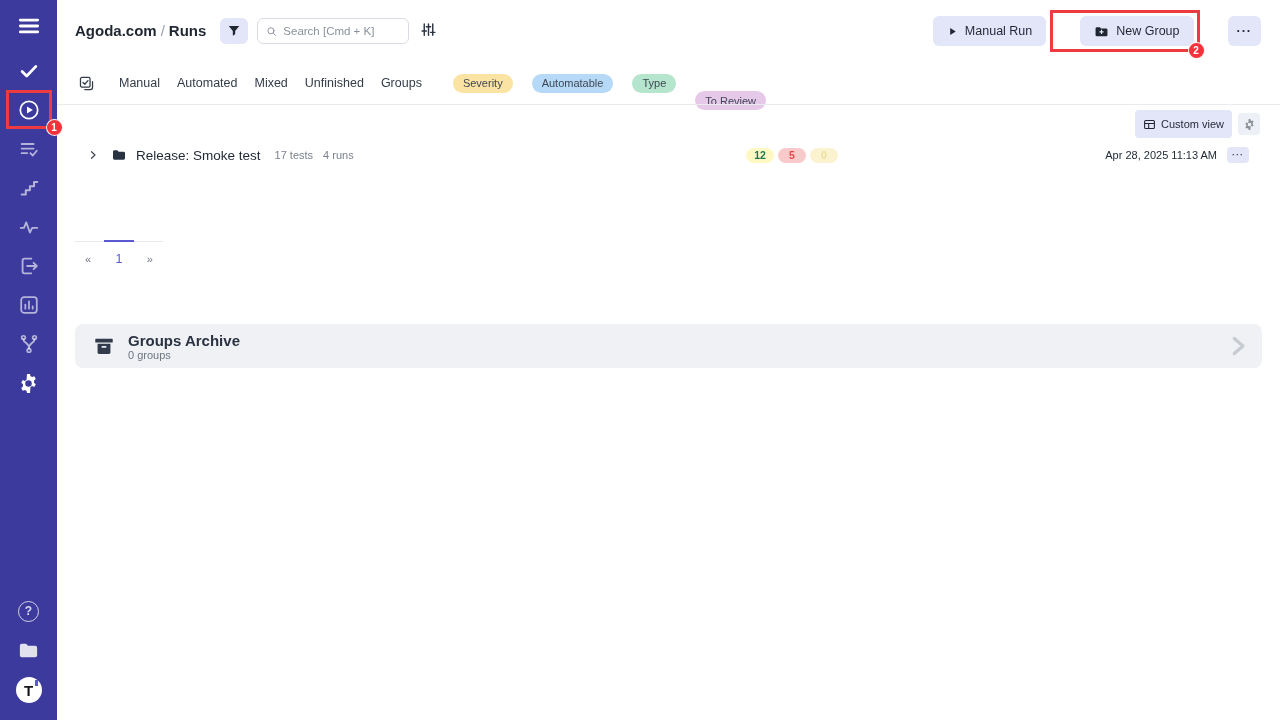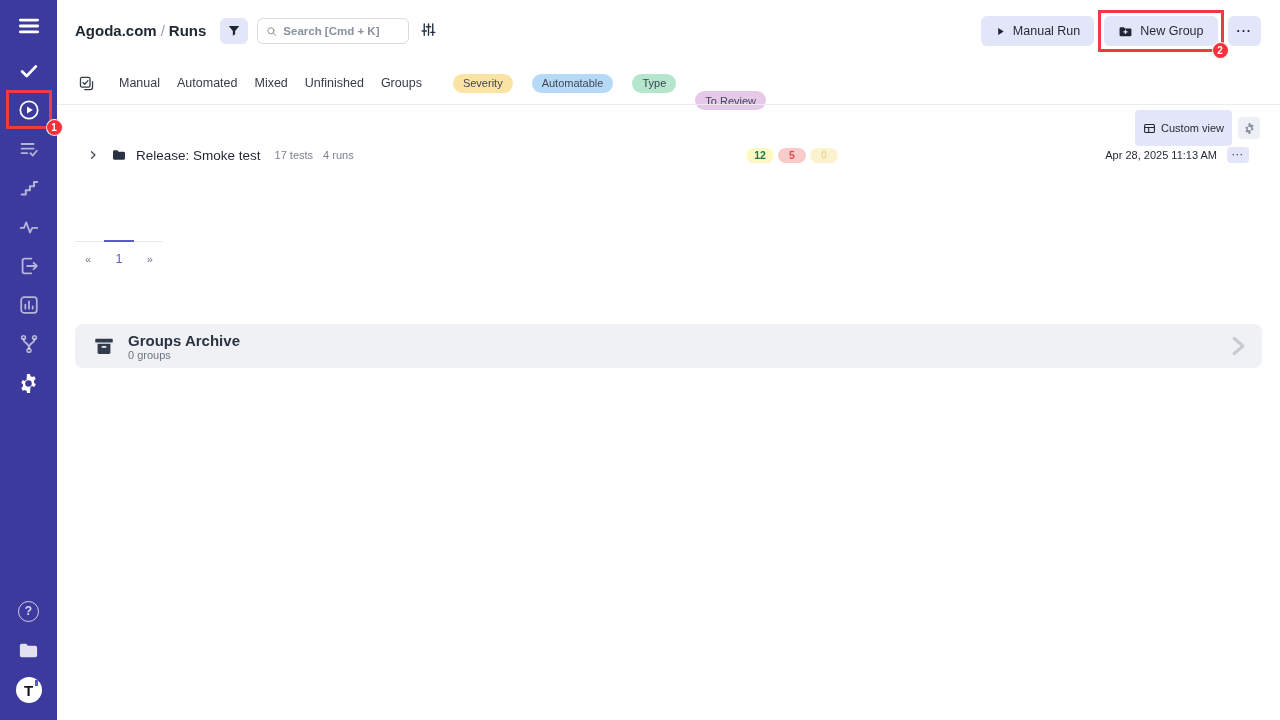--- a/index.html
+++ b/index.html
@@ -34,46 +34,46 @@
   .main { position:absolute; left:57px; top:0; right:0; bottom:0; background:#fff; }
 
   
   .breadcrumb { position:absolute; left:18px; top:22px; font-size:15px; font-weight:bold; }
   .breadcrumb .sep { color:#9aa1ab; font-weight:normal; padding:0 4px; }
   .filter-btn { position:absolute; left:163px; top:18px; width:28px; height:26px; border-radius:6px;
     background:#e3e6f8; display:flex; align-items:center; justify-content:center; color:#1f2733; cursor:pointer; }
   .search-box { position:absolute; left:200px; top:18px; width:152px; height:26px; border:1px solid #d9dce3;
     border-radius:6px; background:#fff; display:flex; align-items:center; padding:0 8px; gap:6px; }
   .search-box input { border:0; outline:0; width:100%; font-size:11.5px; color:#3f4754;
-    font-family:"Liberation Sans",sans-serif; background:transparent;font-weight:bold; }
+    font-family:"Liberation Sans",sans-serif; background:transparent; }
   .search-box input::placeholder { color:#8a919c; }
   .sliders-btn { position:absolute; left:363px; top:21px; color:#2a3342; cursor:pointer; }
 
   .header-right { position:absolute; right:19px; top:16px; display:flex; gap:10px; align-items:center; }
   .btn { height:30px; border-radius:6px; background:#e3e6f8; color:#1f2733; font-size:12.5px; font-weight:500;
-    display:flex; align-items:center; justify-content:center; gap:7px; padding:0 14px; cursor:pointer; white-space:nowrap; }
+    display:flex; align-items:center; justify-content:center; gap:7px; padding:0 14px; cursor:pointer; white-space:nowrap;margin-left:24px; }
   .btn-dots { padding:0 9px; font-weight:bold; letter-spacing:1px; }
   .ng-wrap { position:relative; }
   .anno-box-2 { position:absolute; left:-6px; top:-6px; right:-6px; bottom:-6px;
     border:3px solid #ee3b41; pointer-events:none; z-index:8; }
   .badge-2 { right:-11px; bottom:-13px; }
 
   
   .tabs-row { position:absolute; top:70px; left:21px; right:0; height:26px; display:flex; align-items:center; }
   .selectall { color:#333c49; margin-right:24px; cursor:pointer; display:flex; }
   .tab { font-size:12.5px; font-weight:500; color:#333c49; margin-right:17px; cursor:pointer; }
   .tag { height:19px; border-radius:10px; padding:0 10px; font-size:11px; color:#3f4754;
     display:flex; align-items:center; margin-right:19px; cursor:pointer; }
   .tag-gap { width:14px; }
 
   .divider { position:absolute; top:104px; left:0; right:0; border-top:1px solid #e9ebee; }
 
   
   .cv-row { position:absolute; top:110px; right:20px; display:flex; gap:6px; align-items:center; }
-  .cv-btn { height:36px; border-radius:4px; background:#e3e6f8; font-size:11px; color:#1f2733;
+  .cv-btn { height:28px; border-radius:4px; background:#e3e6f8; font-size:11px; color:#1f2733;
     display:flex; align-items:center; gap:5px; padding:0 8px; cursor:pointer; }
   .gear-btn { width:22px; height:22px; border-radius:4px; background:#eef0f7; color:#8a8f9a;
     display:flex; align-items:center; justify-content:center; cursor:pointer; }
 
   
   .release-row { position:absolute; top:140px; left:0; right:11px; height:30px; display:flex; align-items:center; cursor:pointer; }
   .rel-chevron { margin-left:30px; color:#3f4754; display:flex; }
   .rel-folder { margin-left:12px; color:#2a3342; display:flex; }
   .rel-name { margin-left:9px; font-size:13.5px; font-weight:500; color:#1f2733; }
   .rel-meta { margin-left:14px; font-size:11px; color:#7a828e; }

